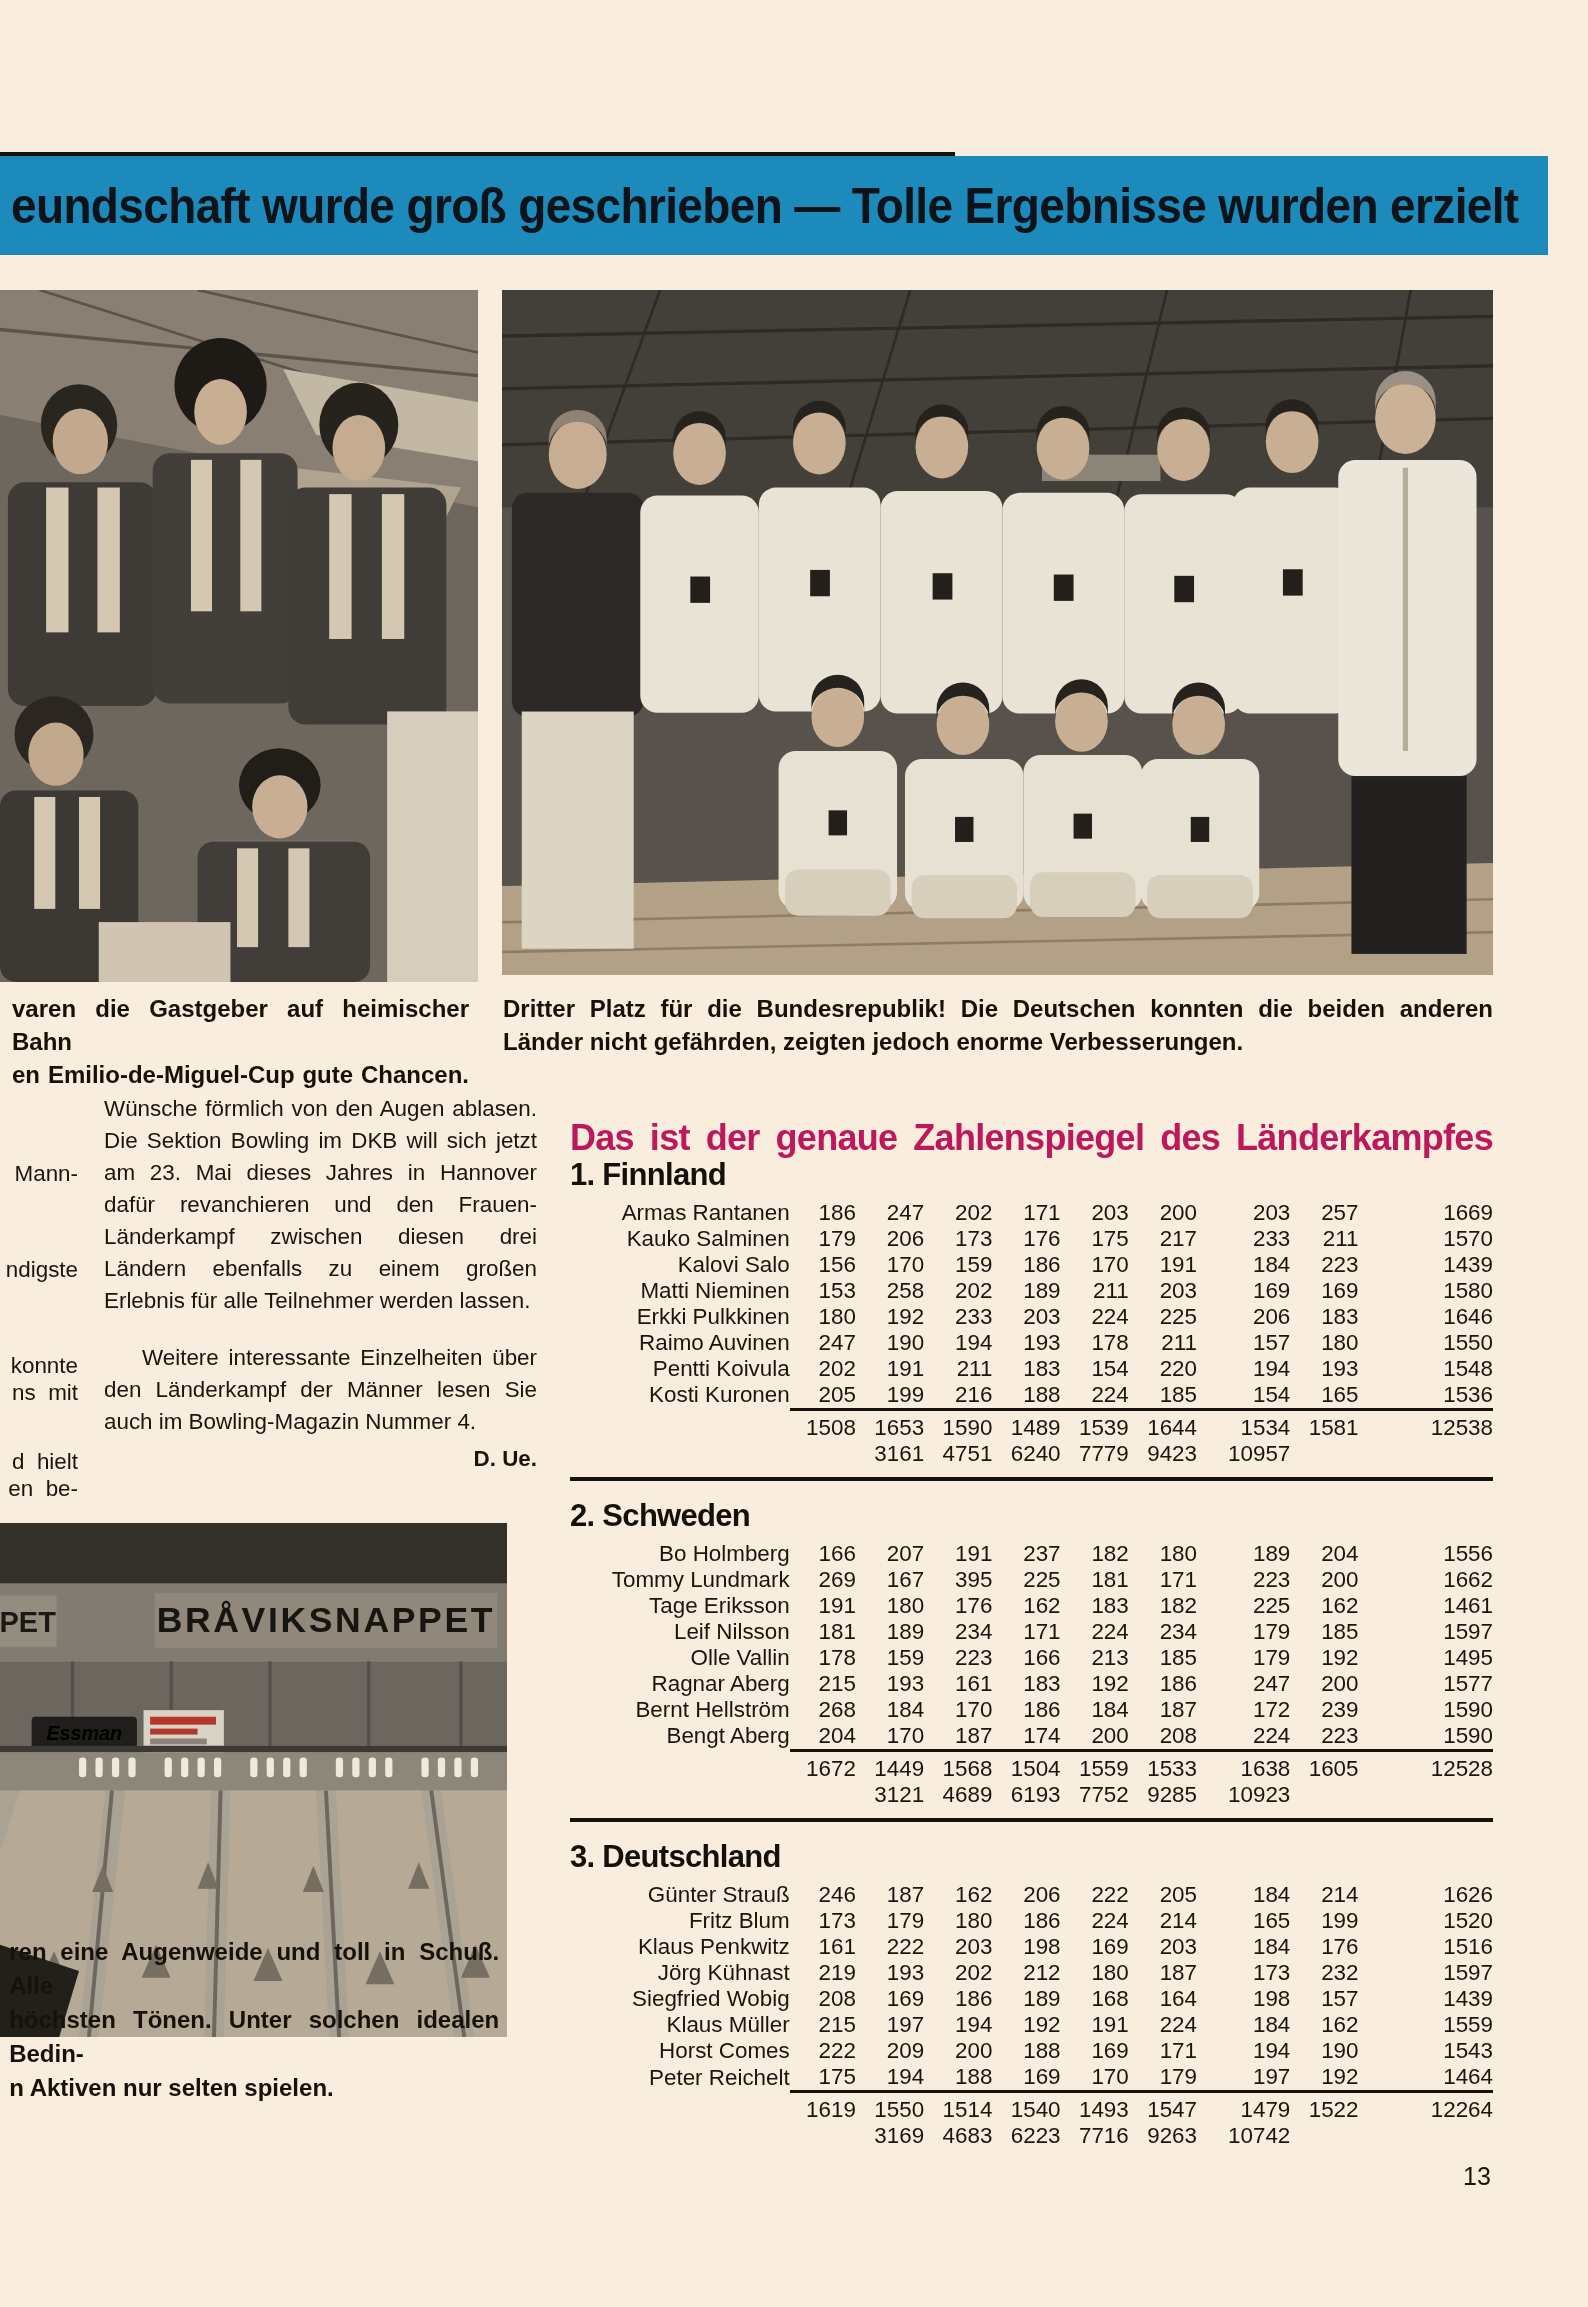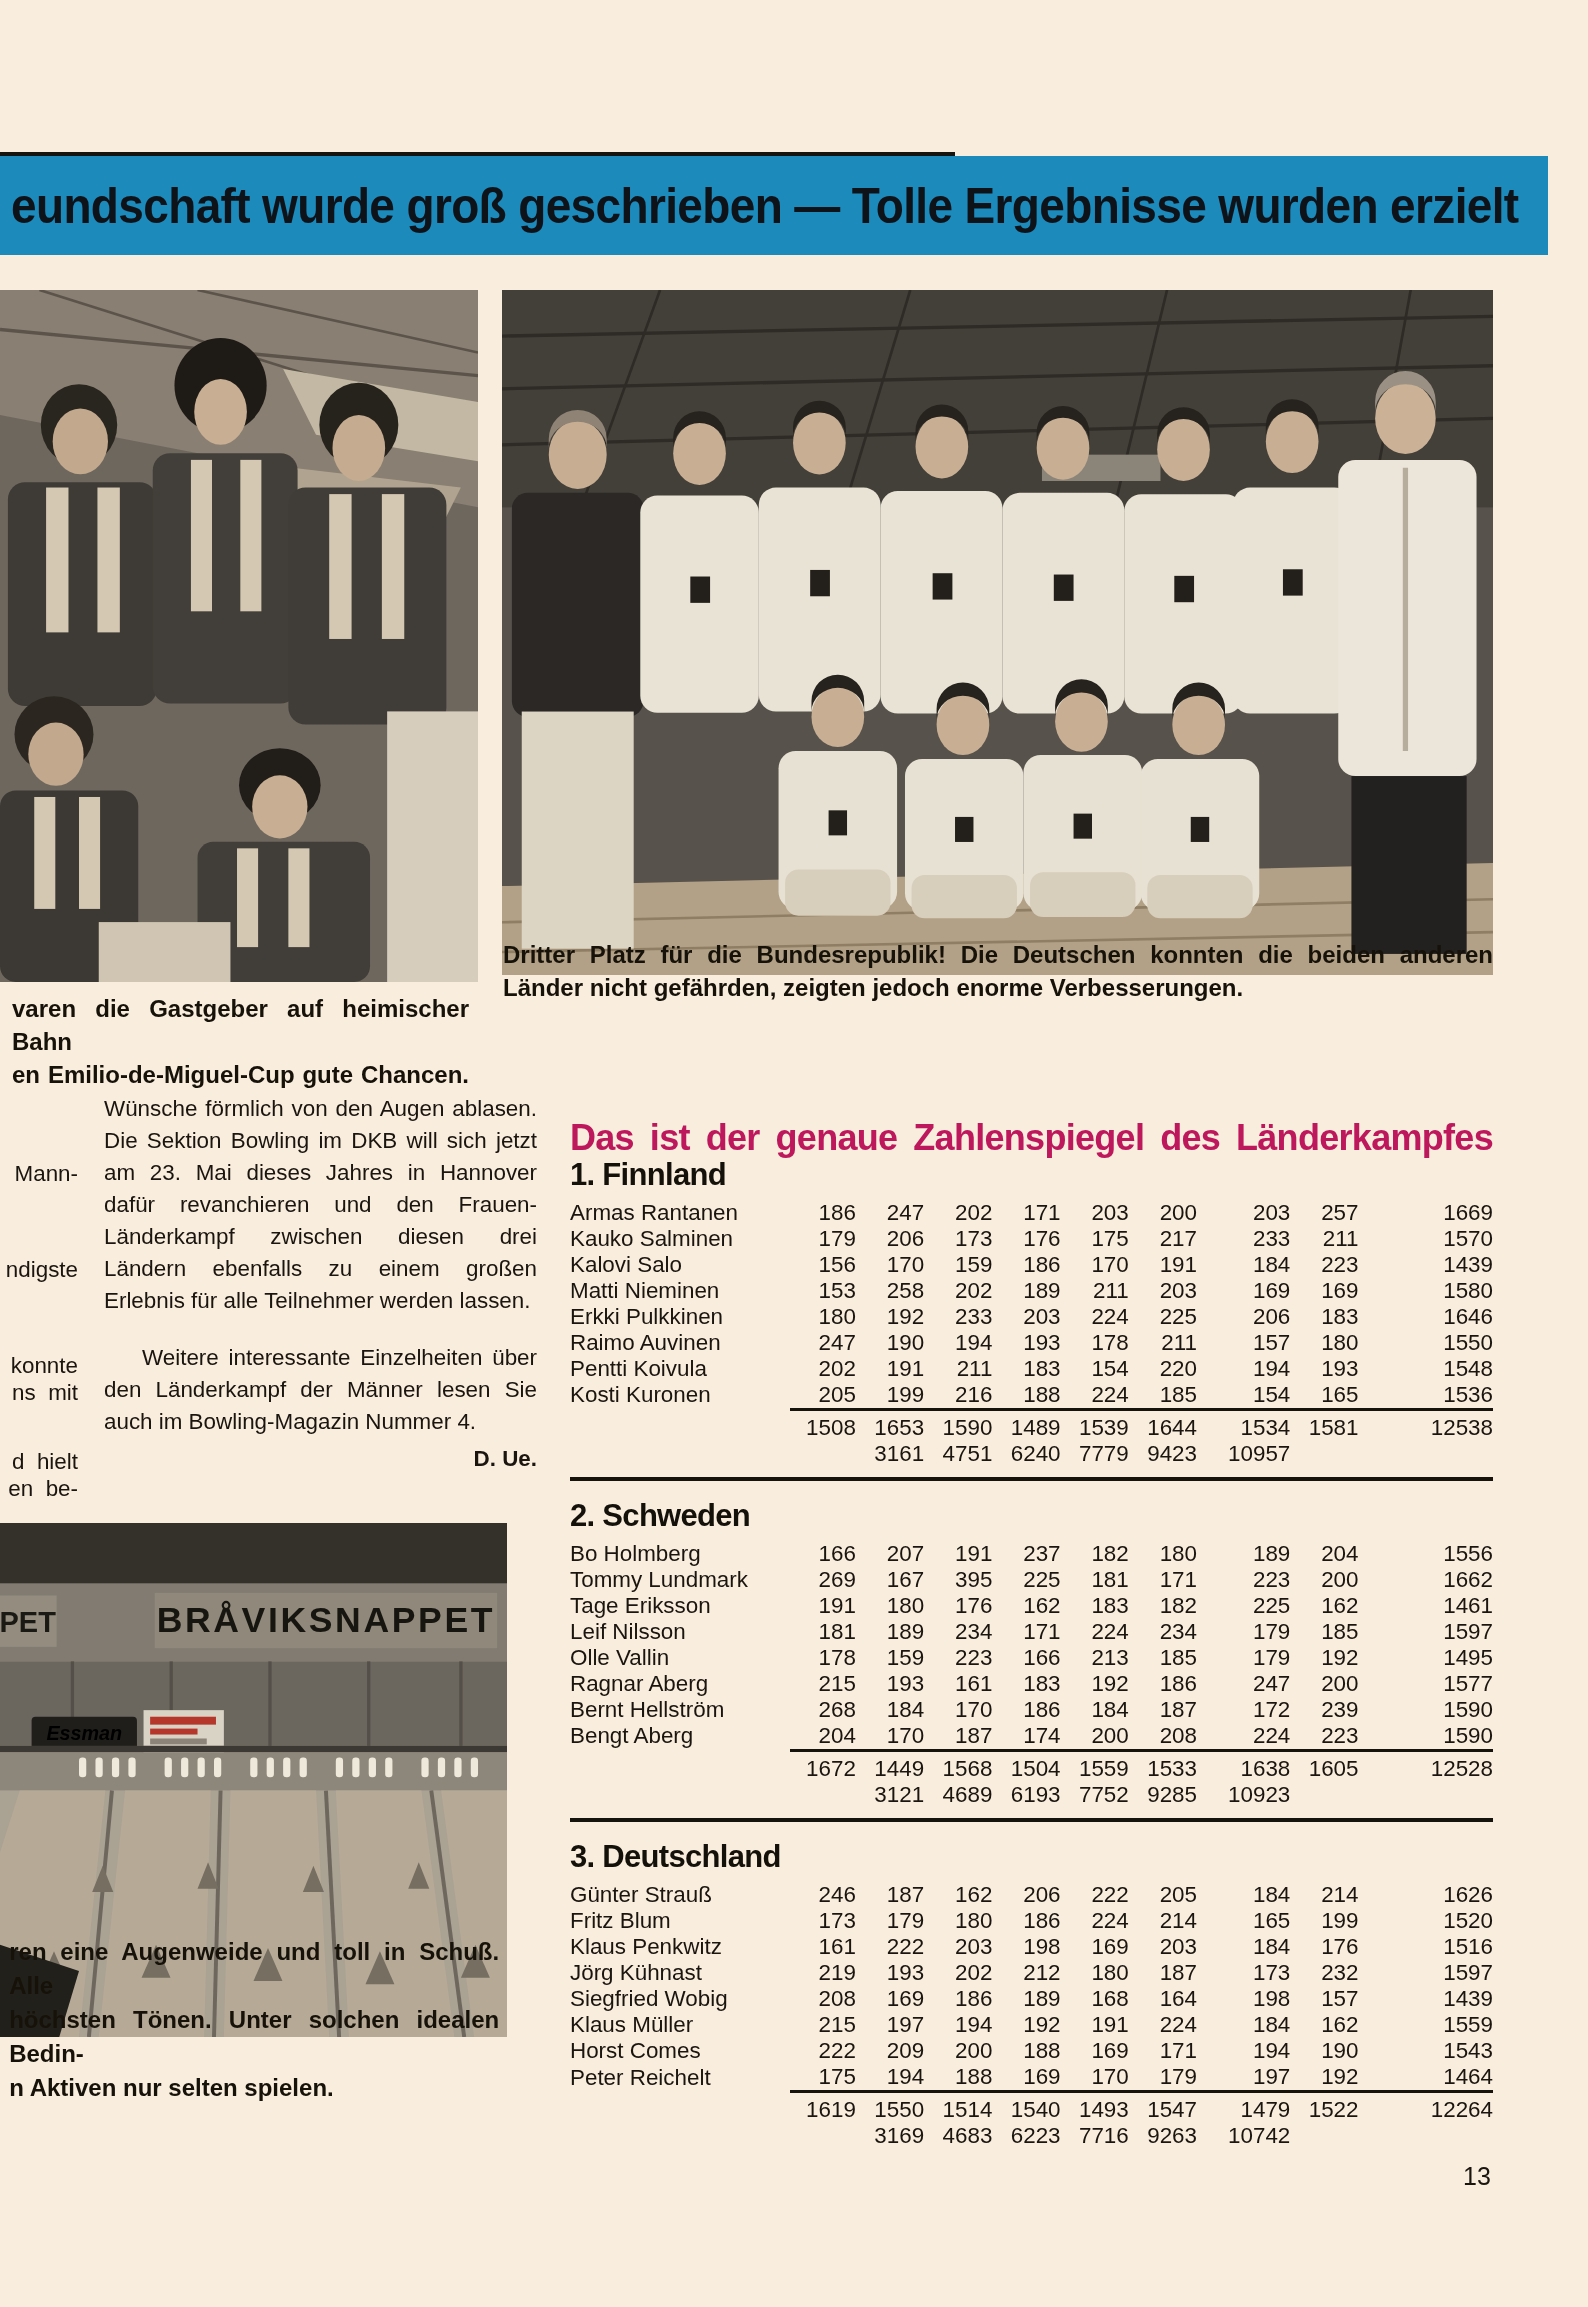--- a/index.html
+++ b/index.html
@@ -18,21 +18,21 @@
   }
   
   .photo{position:absolute;display:block;}
   .photo svg{display:block;width:100%;height:100%;}
   #photo-left{left:0;top:290px;width:478px;height:692px;}
   #photo-right{left:502px;top:290px;width:991px;height:685px;}
   #photo-lanes{left:0;top:1523px;width:507px;height:514px;}
   
   .caption{position:absolute;font-weight:bold;font-size:24px;line-height:33px;color:#161209;}
   #caption-left{left:12px;top:992px;width:457px;}
-  #caption-right{left:503px;top:938px;width:990px;}
+  #caption-right{left:503px;top:992px;width:990px;}
   #caption-lanes{left:9.2px;top:1927px;width:490px;line-height:34px;margin-top:8px;}
   .cap-line{text-align:justify;text-align-last:justify;}
   .cap-line.plain{text-align:left;text-align-last:auto;}
   
   .frag{position:absolute;left:0;width:78px;text-align:right;
         font-size:22.4px;line-height:32px;white-space:pre;}
   #frag-a{top:1094px;}
   #frag-b{top:1313px;}
   .bodycol{position:absolute;left:104px;top:1093px;width:433px;
            font-size:22.4px;line-height:32px;text-align:justify;}
@@ -41,21 +41,21 @@
   .byline{text-align:right;font-weight:bold;margin-top:5.3px;}
   
   .scoreboard{position:absolute;left:570px;top:1119px;width:923px;}
   .sb-title{font-size:36px;font-weight:bold;letter-spacing:-0.7px;
             text-align:justify;text-align-last:justify;line-height:38px;color:#be185d;}
   .sb-h{font-size:31px;font-weight:bold;letter-spacing:-0.7px;margin:17px 0 6.6px 0;color:#14100a;}
   .sb-sec:first-of-type .sb-h{margin-top:0;}
   .sb-t{width:100%;border-collapse:collapse;table-layout:fixed;}
   .sb-t td{font-size:22.4px;line-height:26px;height:26px;padding:0;text-align:right;
            white-space:nowrap;color:#1a150f;}
-  .sb-t td.nm{text-align:left;}
+  .sb-t td.nm{text-align:right;}
   .sb-t tr.totals td.rl{border-top:3.3px solid #16120c;}
   .sb-t tr.totals td{height:30px;vertical-align:bottom;}
   .divider{height:4px;background:#16120c;margin-top:10.5px;}
   
   .pagenum{position:absolute;left:1463px;top:2162px;font-size:25px;color:#1a150f;}
 </style>
 </head>
 <body>
 
 <div id="page">

